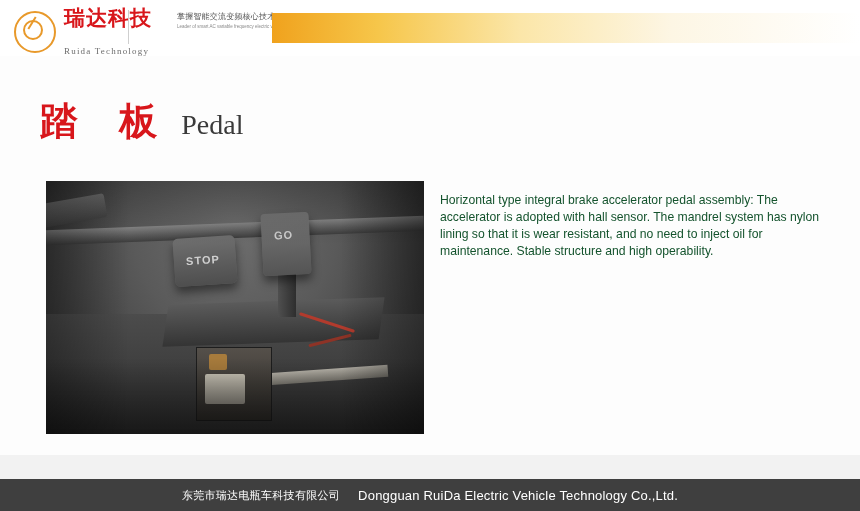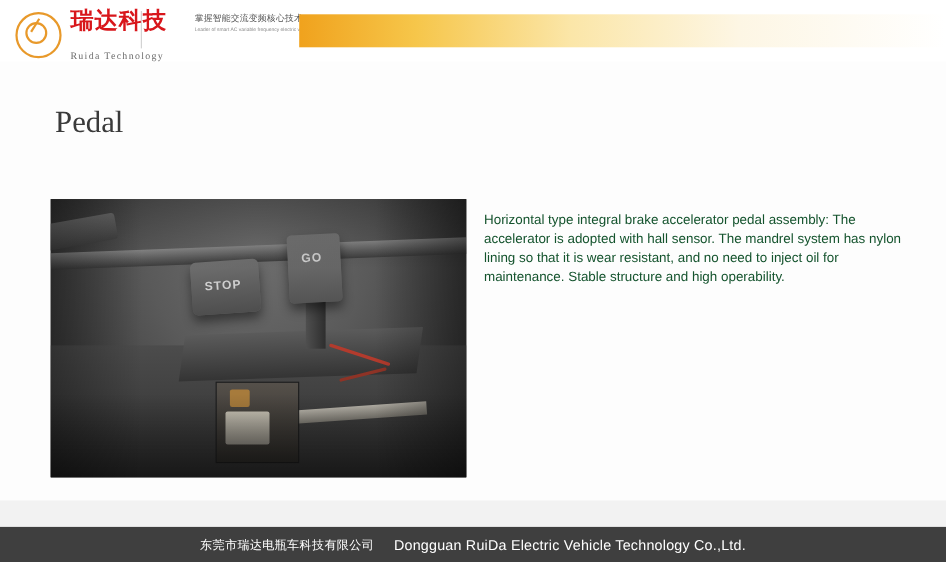--- a/index.html
+++ b/index.html
@@ -379,20 +379,21 @@
     </div>
     <div class="logo-divider"></div>
     <div class="slogan">
       <div class="slogan-cn">掌握智能交流变频核心技术</div>
       <div class="slogan-en">Leader of smart AC variable frequency electric vehicle</div>
     </div>
     <div class="header-bar"></div>
   </div>
 
   <div class="title-row">
+    <div class="title-cn">踏 板</div>
     <div class="title-en">Pedal</div>
   </div>
 
   <div class="photo">
     <div class="ph-bg"></div>
     <div class="ph-floor"></div>
     <div class="ph-tube2"></div>
     <div class="ph-tube"></div>
     <div class="ph-plate"></div>
     <div class="ph-stem"></div>

